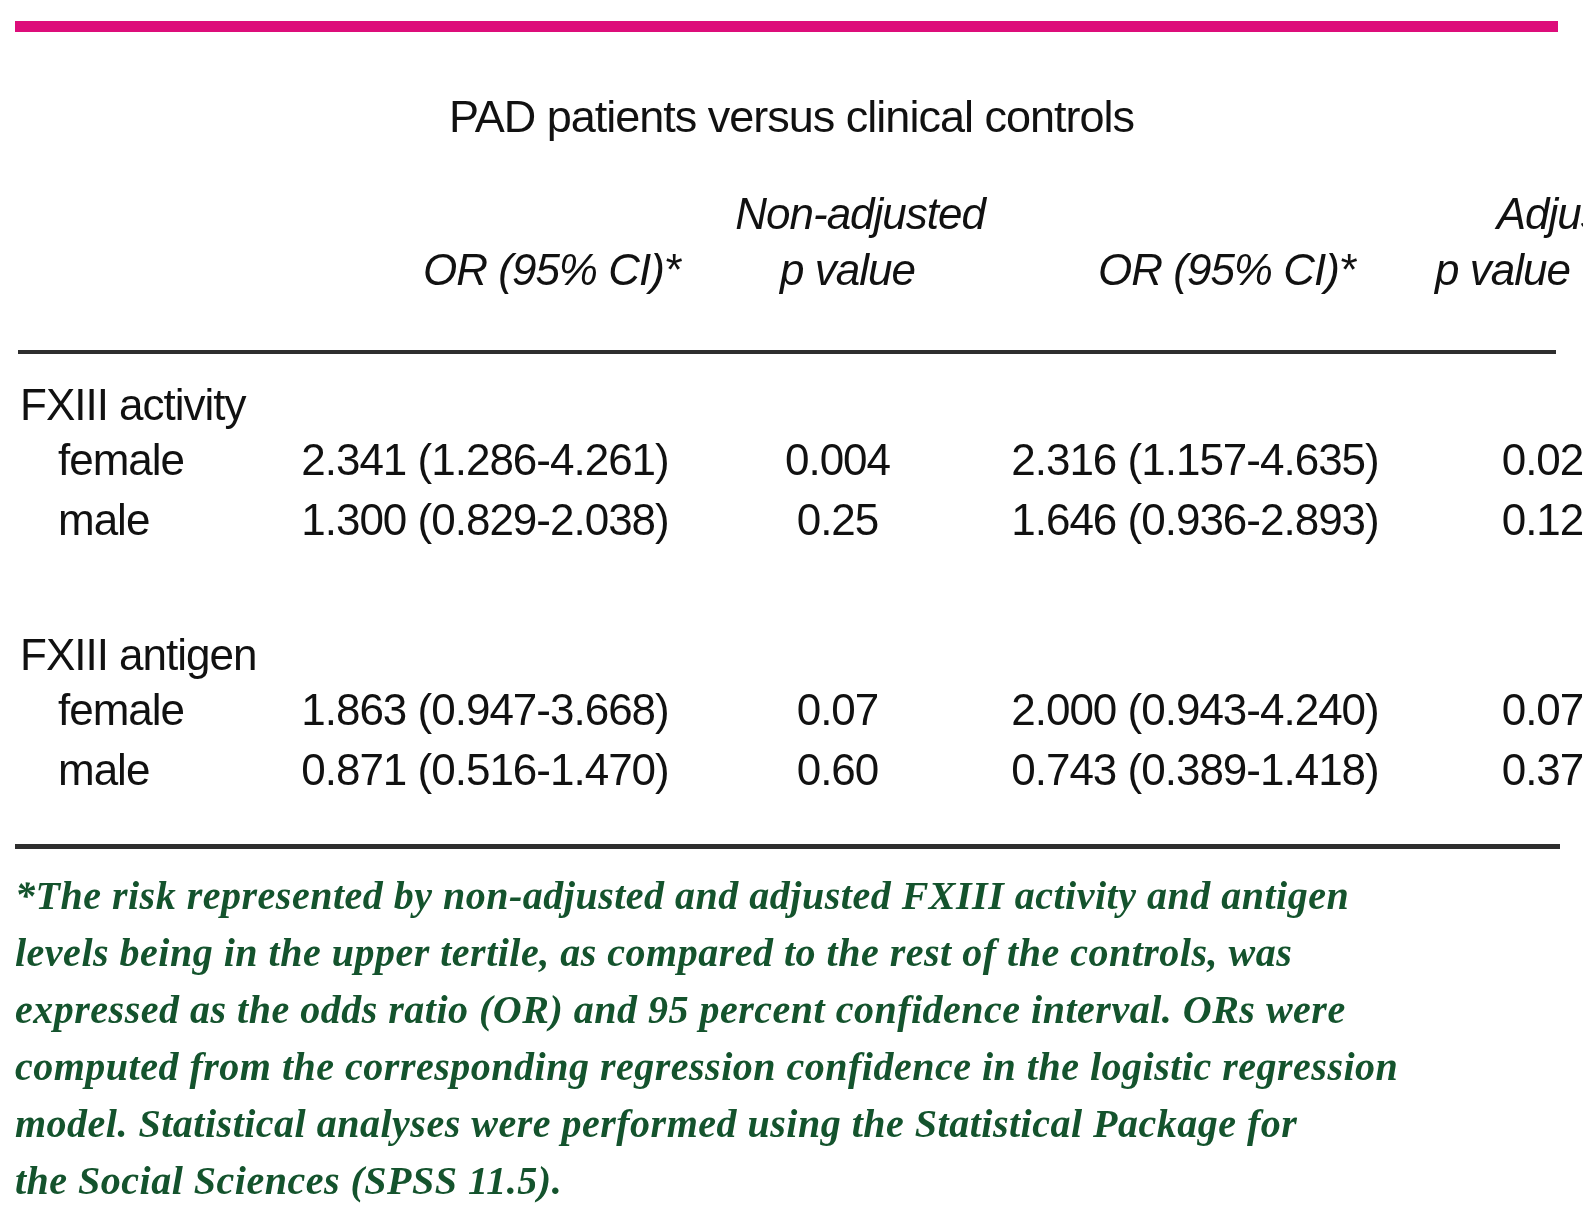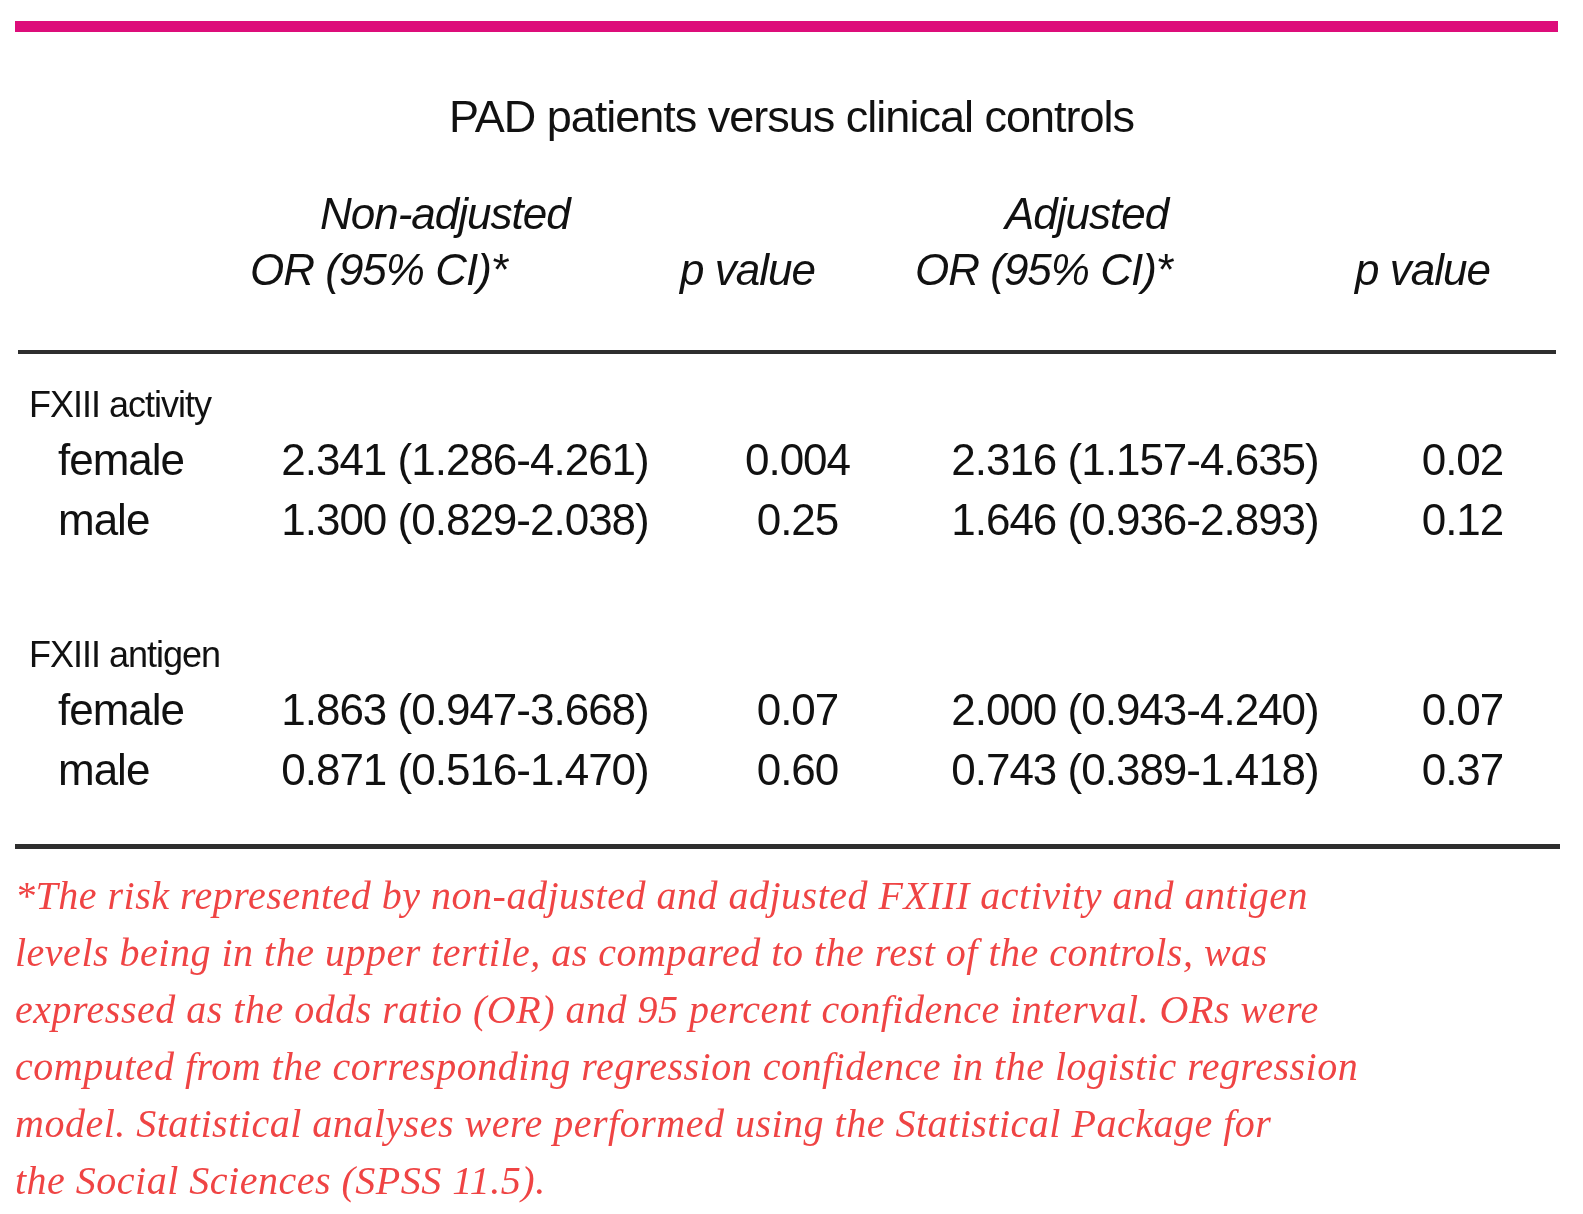--- a/index.html
+++ b/index.html
@@ -38,21 +38,21 @@
     height: 56px;
   }
   .subhead-row {
     height: 56px;
   }
   .head-cell {
     font-style: italic;
     font-size: 44px;
     line-height: 56px;
     letter-spacing: -1px;
-    text-align: left;
+    text-align: right;
     white-space: nowrap;
   }
   .group-na {
     grid-column: 2 / span 2;
     transform: translateX(70px);
   }
   .group-adj {
     grid-column: 4 / span 2;
     transform: translateX(90px);
   }
@@ -70,31 +70,32 @@
     margin-top: 52px;
     height: 4px;
   }
   .rule-bottom {
     margin-top: 44px;
     height: 5px;
     width: 1545px;
     margin-left: 15px;
   }
   .section-label {
-    margin-left: 29px;
-    font-size: 36px;
+    margin-left: 20px;
+    font-size: 44px;
     line-height: 50px;
     letter-spacing: -1px;
     white-space: nowrap;
   }
   .section-1 { margin-top: 26px; }
   .section-2 { margin-top: 80px; }
   .data-row {
     height: 60px;
     align-items: center;
+    gap: 20px;
   }
   .cell {
     font-size: 44px;
     line-height: 60px;
     letter-spacing: -1px;
     white-space: nowrap;
   }
   .row-label {
     grid-column: 1;
     padding-left: 40px;
@@ -105,21 +106,22 @@
   .na-p   { grid-column: 3; }
   .adj-or { grid-column: 4; }
   .adj-p  { grid-column: 5; }
   .footnote {
     margin: 18px 0 0 15px;
     font-family: "Liberation Serif", serif;
     font-style: italic;
     font-size: 40px;
     line-height: 57px;
     letter-spacing: 0.5px;
-    color: #ef4444;
+    color: #14532d;
+    font-weight: bold;
   }
   .footnote-line { white-space: nowrap; }
 </style>
 </head>
 <body>
 
 <div class="page">
 
   <div class="accent-bar" style="background: rgb(221, 13, 122);"></div>
 

